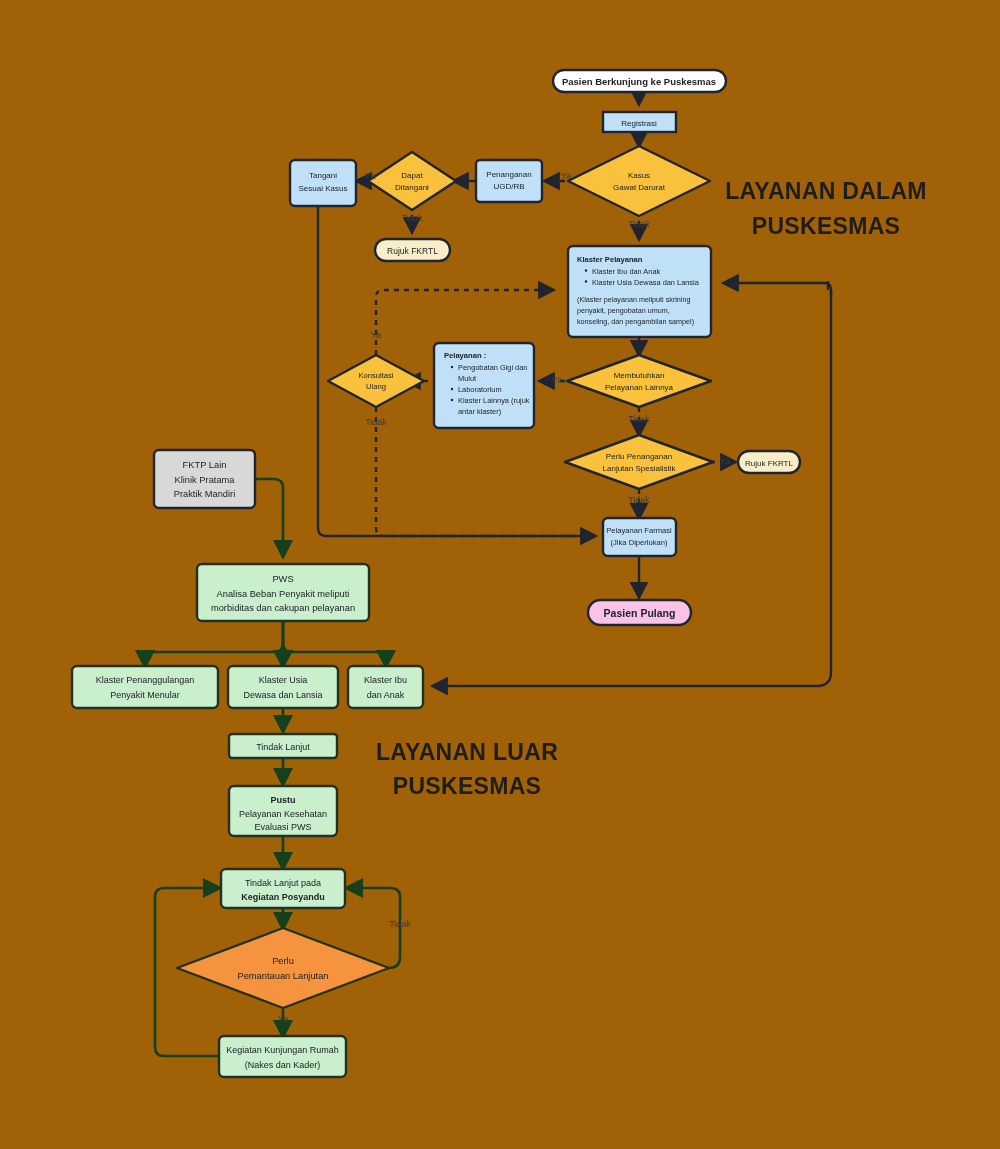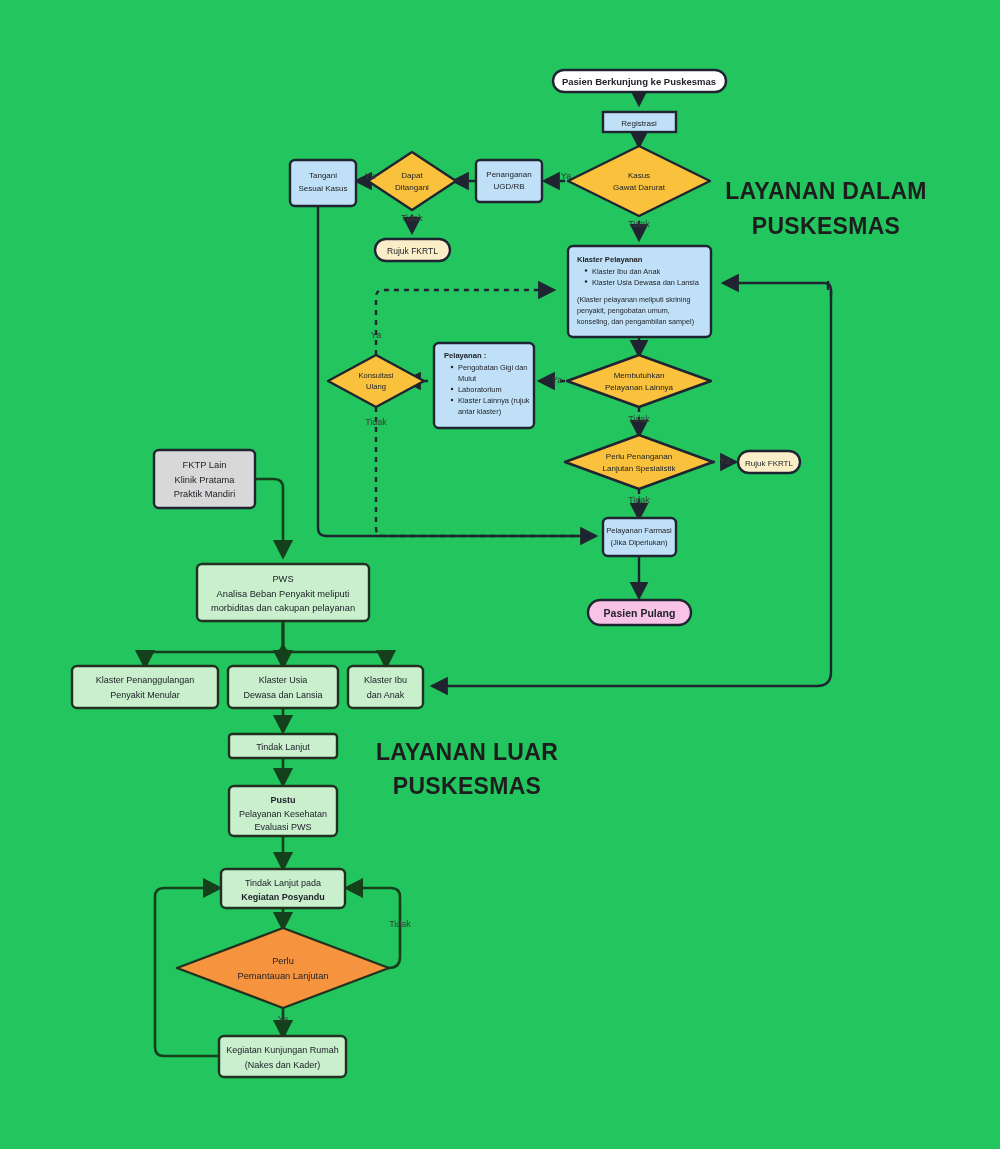--- a/index.html
+++ b/index.html
@@ -1,17 +1,17 @@
 <!DOCTYPE html>
 <html><head>
 <meta charset="utf-8">
 <style>
   html,body{margin:0;padding:0;background:#ffffff;}
   body{font-family:"Liberation Sans","DejaVu Sans",sans-serif;}
-  #stage{position:relative;width:1000px;height:1149px;background:#22c55e;overflow:hidden;}
+  #stage{position:relative;width:1000px;height:1149px;background:#a16207;overflow:hidden;}
   svg{display:block;}
   .nd-text{font-family:"Liberation Sans","DejaVu Sans",sans-serif;fill:#20232a;}
   .edge-label{font-family:"Liberation Sans","DejaVu Sans",sans-serif;font-size:9px;fill:#3a3a3a;}
   .section-title{font-family:"Liberation Sans","DejaVu Sans",sans-serif;font-weight:bold;font-size:23px;fill:#1d1d1d;letter-spacing:.3px;}
 </style>
 </head>
 <body>
 
 <div id="stage">
 <svg width="1000" height="1149" viewBox="0 0 1000 1149" xmlns="http://www.w3.org/2000/svg">

